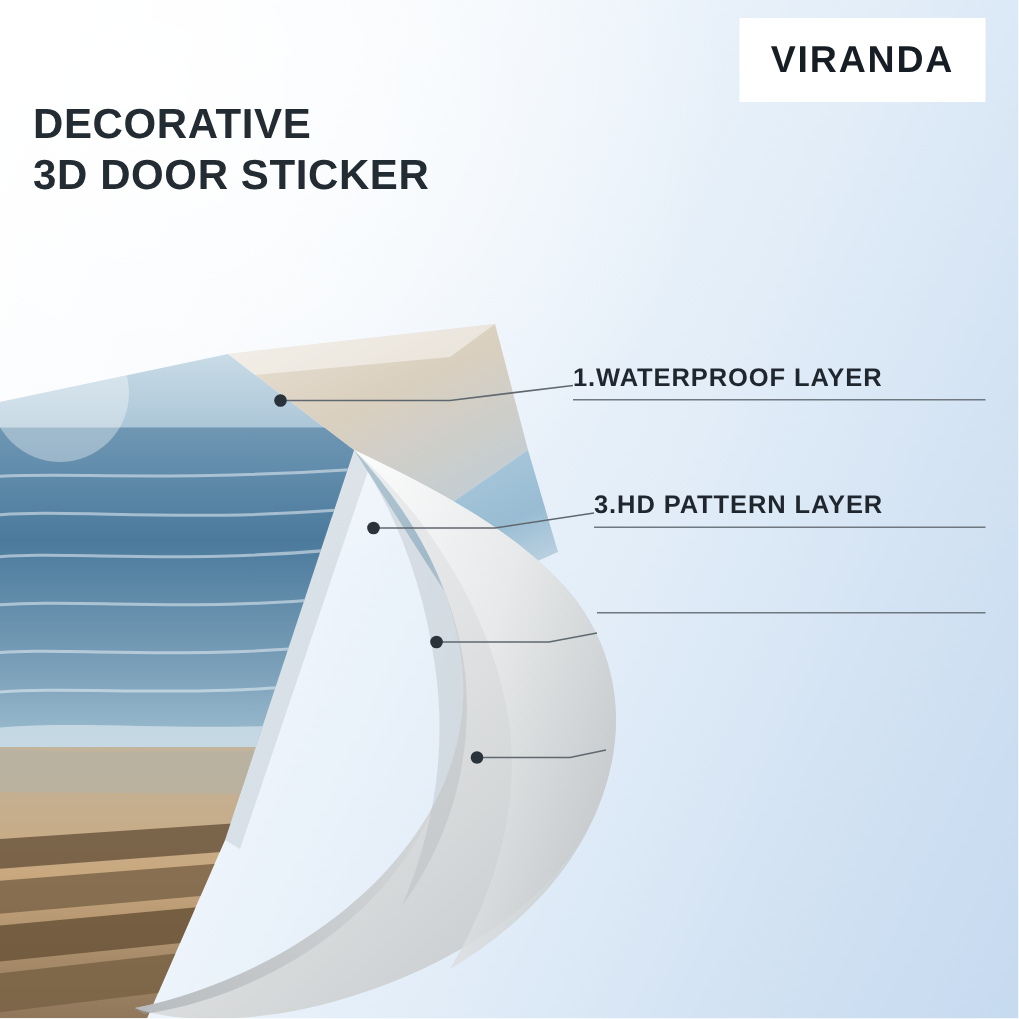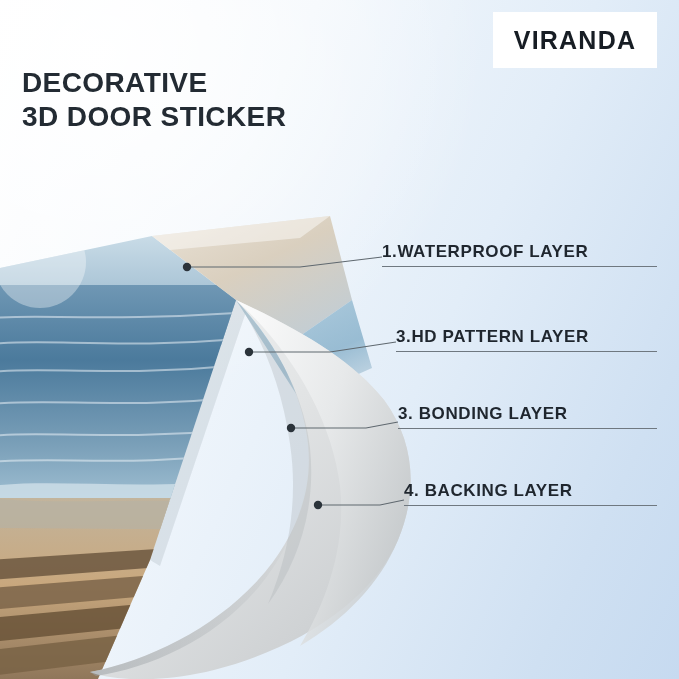--- a/index.html
+++ b/index.html
@@ -229,22 +229,17 @@
     <span>1.WATERPROOF LAYER</span>
     <span class="rule"></span>
   </div>
 
   <div class="callout" style="left:396px; top:327px; width:261px;">
     <span>3.HD PATTERN LAYER</span>
     <span class="rule"></span>
   </div>
 
   <div class="callout" style="left:398px; top:404px; width:259px;">
-    <span>3. BONDING LAYER</span>
     <span class="rule"></span>
   </div>
 
-  <div class="callout" style="left:404px; top:481px; width:253px;">
-    <span>4. BACKING LAYER</span>
-    <span class="rule"></span>
-  </div>
 
 </div>
 
 </body></html>

